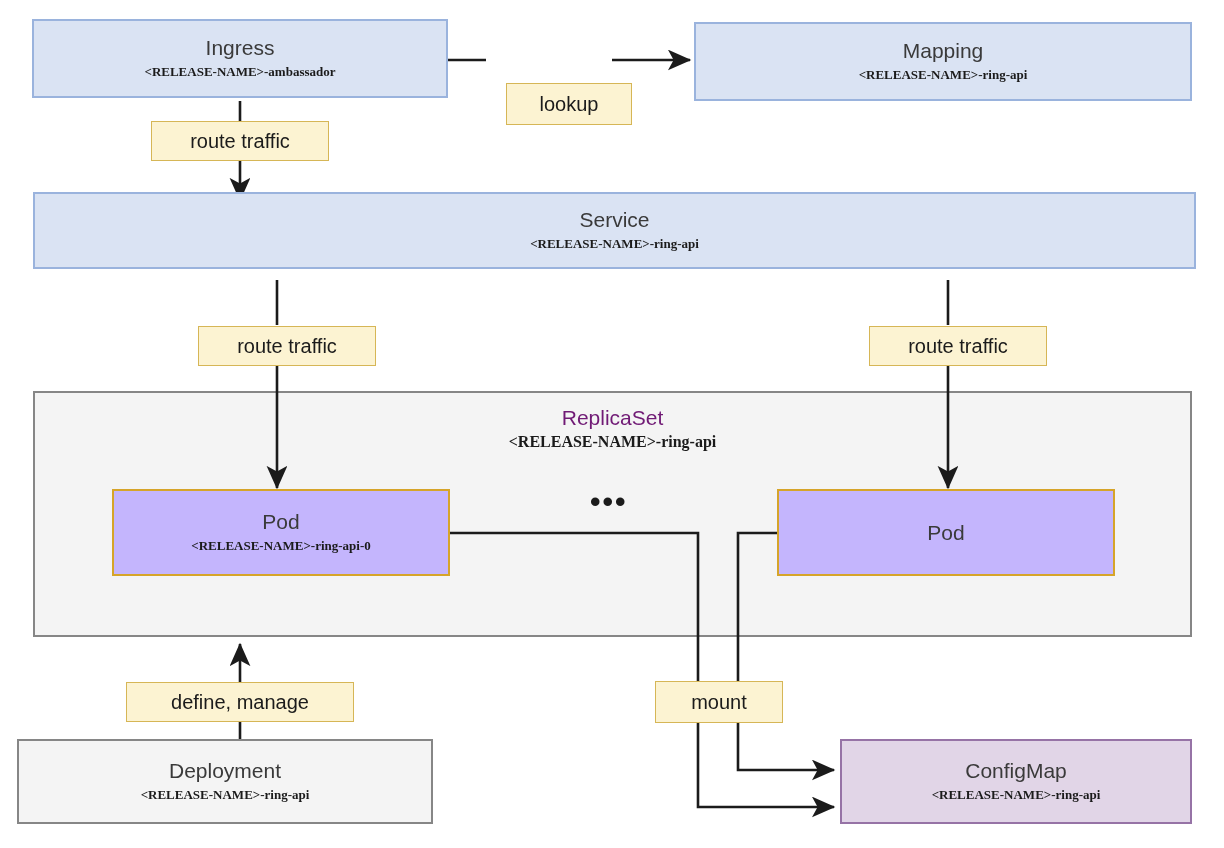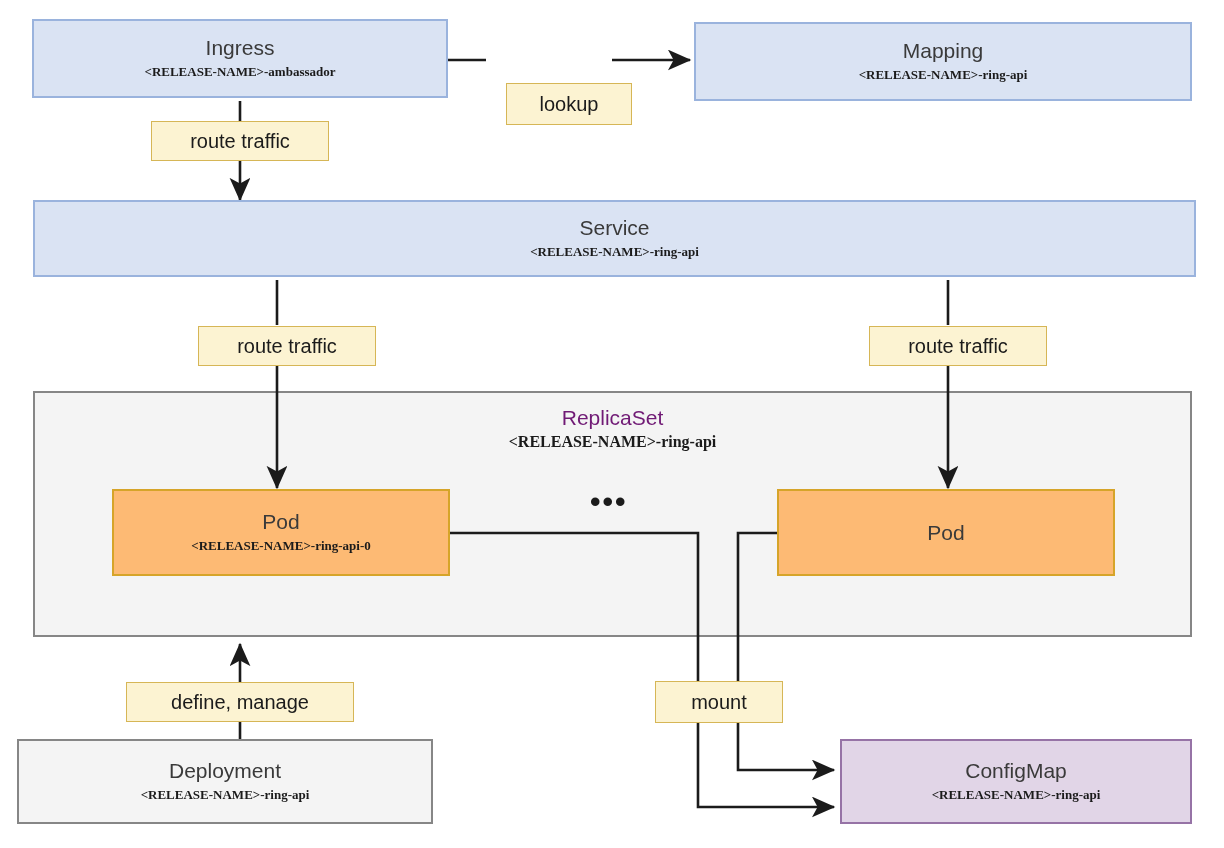--- a/index.html
+++ b/index.html
@@ -43,21 +43,21 @@
     font-family: "Liberation Serif", serif;
     font-weight: bold;
     white-space: nowrap;
     margin-top: 1px;
   }
   .blue {
     background: #dae3f3;
     border-color: #9ab3dd;
   }
   .orange {
-    background: #fdba74;
+    background: #c4b5fd;
     border-color: #d6a429;
   }
   .purple {
     background: #e1d5e7;
     border-color: #9673a6;
   }
   .grey {
     background: #f4f4f4;
     border-color: #868686;
   }
@@ -176,21 +176,21 @@
   <div class="node blue" style="left:32px; top:19px; width:416px; height:79px;">
     <div class="title">Ingress</div>
     <div class="subtitle">&lt;RELEASE-NAME&gt;-ambassador</div>
   </div>
 
   <div class="node blue" style="left:694px; top:22px; width:498px; height:79px;">
     <div class="title">Mapping</div>
     <div class="subtitle">&lt;RELEASE-NAME&gt;-ring-api</div>
   </div>
 
-  <div class="node blue" style="left:33px; top:200px; width:1163px; height:77px;">
+  <div class="node blue" style="left:33px; top:192px; width:1163px; height:77px;">
     <div class="title">Service</div>
     <div class="subtitle">&lt;RELEASE-NAME&gt;-ring-api</div>
   </div>
 
   <div class="node orange" style="left:112px; top:489px; width:338px; height:87px;">
     <div class="title">Pod</div>
     <div class="subtitle">&lt;RELEASE-NAME&gt;-ring-api-0</div>
   </div>
 
   <div class="node orange" style="left:777px; top:489px; width:338px; height:87px;">

